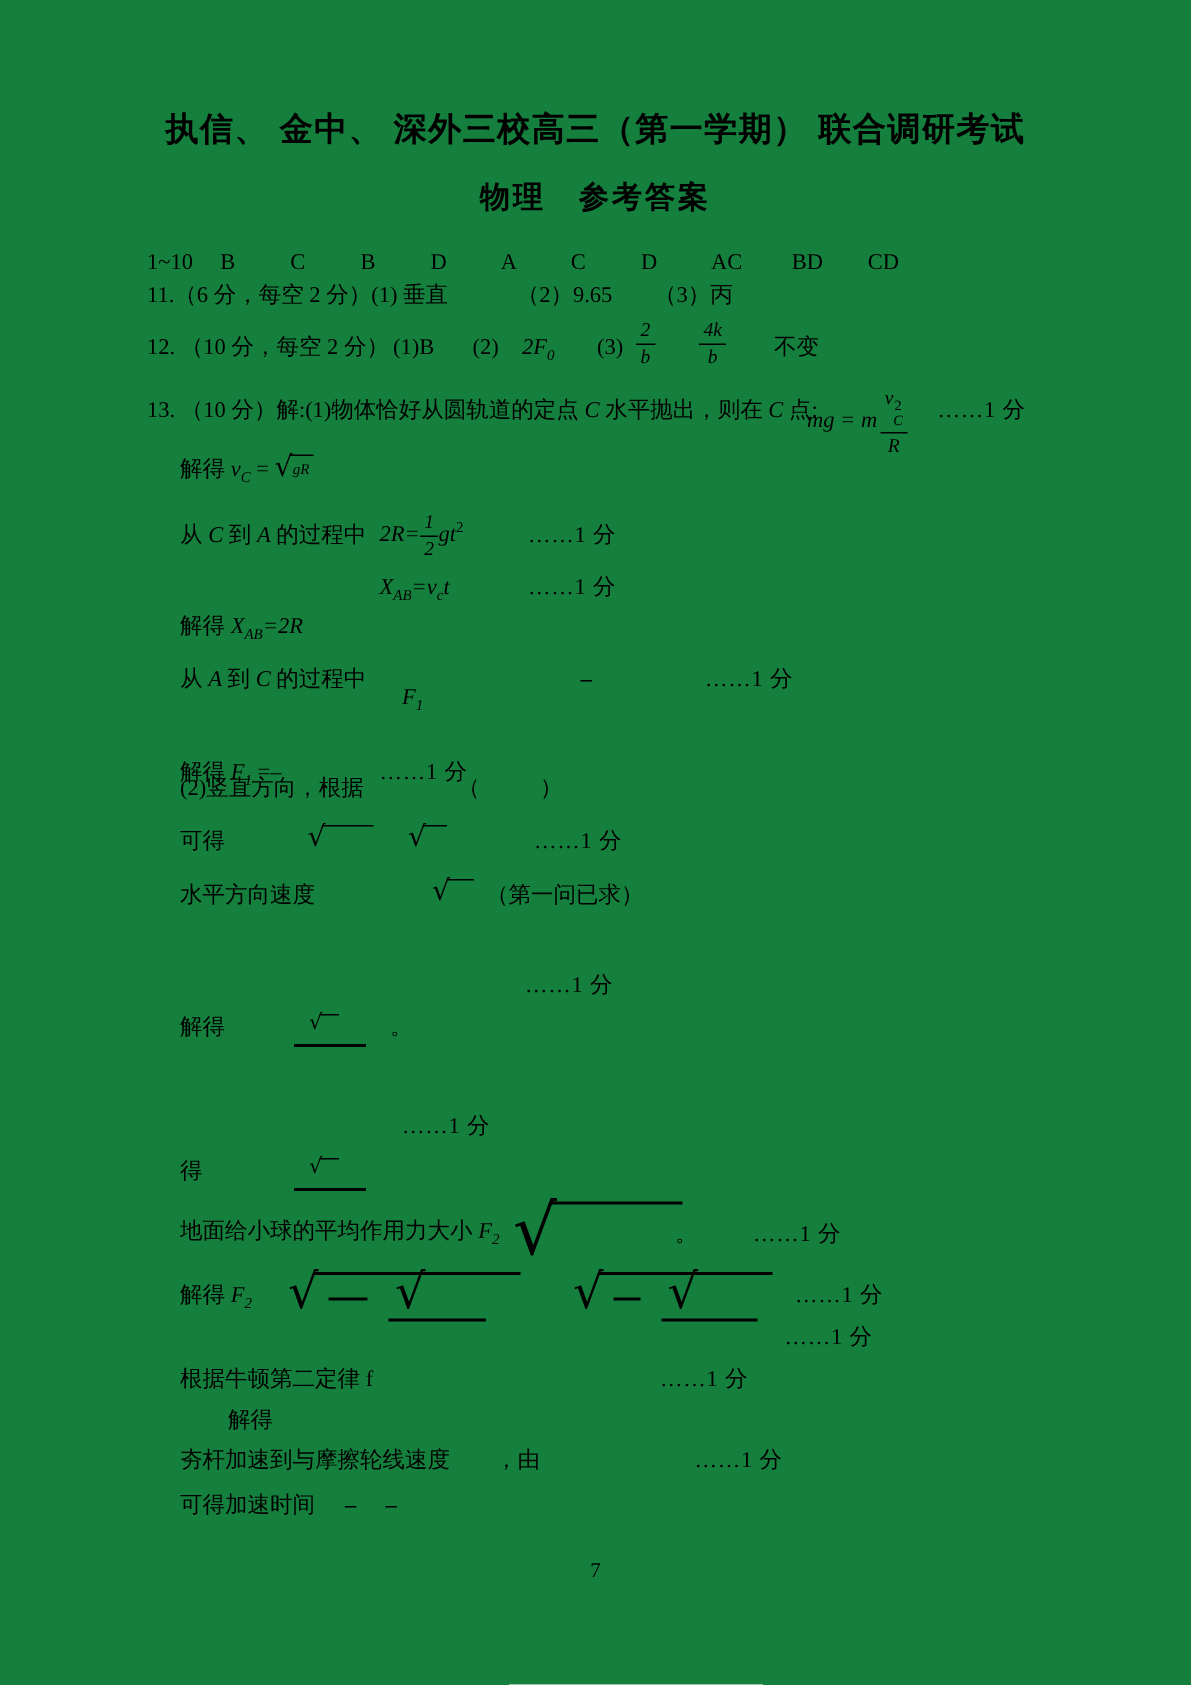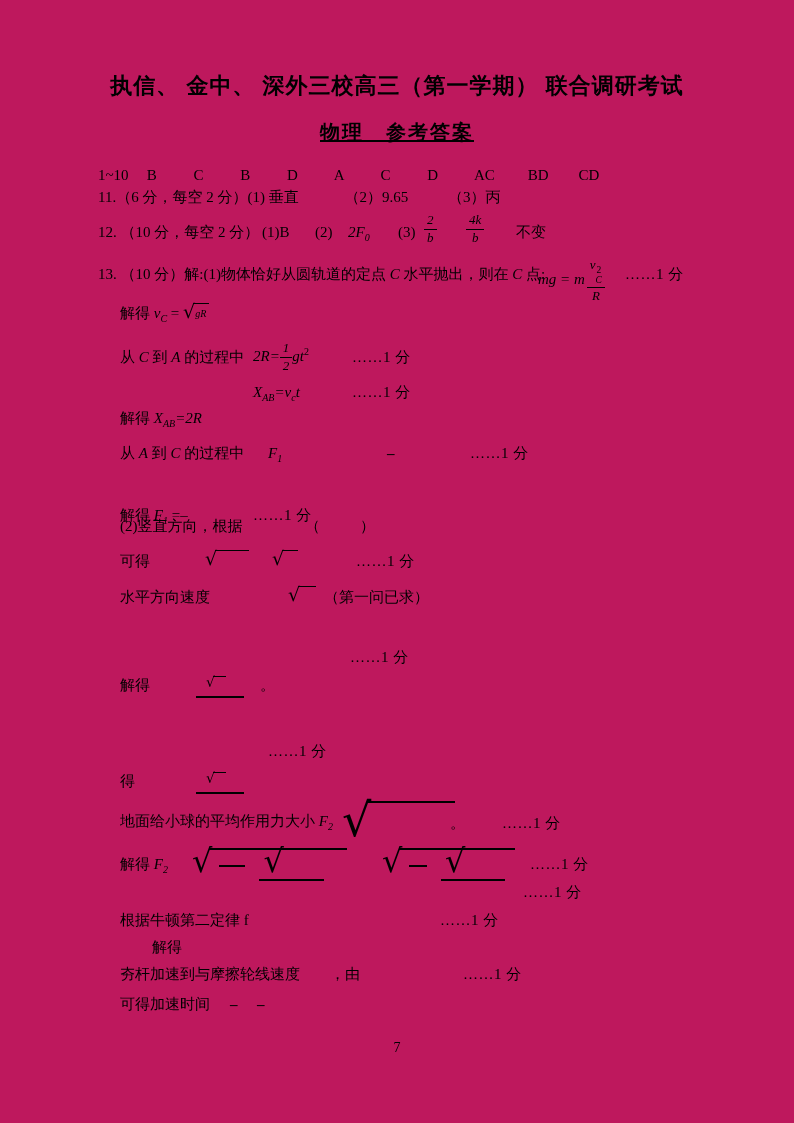--- a/index.html
+++ b/index.html
@@ -1,25 +1,25 @@
 <!DOCTYPE html>
 <html><head>
 <meta charset="utf-8">
 <style>
   html,body { margin:0; padding:0; background:#ffffff; }
   .page {
-    position:relative; width:794px; height:1123px; background:#be185d; color:#000;
+    position:relative; width:794px; height:1123px; background:#15803d; color:#000;
     font-family:"Liberation Serif","DejaVu Serif",serif; font-size:15px; overflow:hidden;
   }
   .ln { position:absolute; white-space:nowrap; line-height:20px; }
   .at { position:absolute; white-space:nowrap; }
   .center { left:0; width:794px; text-align:center; }
   .hd { font-family:"Liberation Sans","DejaVu Sans",sans-serif; font-weight:bold; }
   .title { font-size:22px; letter-spacing:1px; }
-  .subtitle { font-size:20px; letter-spacing:2px;text-decoration:underline; }
+  .subtitle { font-size:20px; letter-spacing:2px; }
   .b { font-family:"Liberation Sans","DejaVu Sans",sans-serif; font-weight:bold; }
   .it { font-style:italic; }
   sub { font-size:10px; font-style:italic; }
   sup { font-size:10px; }
   .cw { display:inline-block; width:43px; }
   
   .frac { display:inline-block; text-align:center; vertical-align:middle; font-size:13px; line-height:1.15; font-style:italic; }
   .frac .fnum { display:block; border-bottom:1px solid #000; padding:0 3px 1px; }
   .frac .fden { display:block; padding-top:1px; }
   
@@ -62,21 +62,21 @@
     <span class="cw">C</span>
     <span class="cw">D</span>
     <span class="cw" style="width:50px">AC</span>
     <span class="cw" style="width:47px">BD</span>
     <span class="cw">CD</span>
   </div>
 
   <div class="ln" style="top:187px;left:98px">
     <span>11.（6 分，每空 2 分）(1) 垂直</span>
     <span style="margin-left:42px">（2）9.65</span>
-    <span style="margin-left:36px">（3）丙</span>
+    <span style="margin-left:24px">（3）丙</span>
   </div>
 
   <div class="ln" style="top:210px;left:98px;height:42px">
     <span class="at" style="left:0;top:12px">12. （10 分，每空 2 分）</span>
     <span class="at" style="left:164px;top:12px">(1)B</span>
     <span class="at" style="left:217px;top:12px">(2)</span>
     <span class="at it" style="left:250px;top:12px"><span>2F</span><sub>0</sub></span>
     <span class="at" style="left:300px;top:12px">(3)</span>
     <span class="at frac" style="left:326px;top:3px">
       <span class="fnum">2</span>
@@ -115,21 +115,21 @@
     <span class="at" style="left:133px;top:0"><span class="it">X</span><sub>AB</sub><span class="it">=v</span><sub>c</sub><span class="it">t</span></span>
     <span class="at mark" style="left:232px;top:0">……1 分</span>
   </div>
 
   <div class="ln" style="top:408px;left:120px">
     <span>解得 </span><span class="it">X</span><sub>AB</sub><span class="it">=2R</span>
   </div>
 
   <div class="ln" style="top:443px;left:120px">
     <span><span>从 </span><span class="it">A</span><span> 到 </span><span class="it">C</span><span> 的过程中</span></span>
-    <span class="at" style="left:148px;top:0"><span class="it">F</span><sub>1</sub></span>
+    <span class="at" style="left:148px;top:12px"><span class="it">F</span><sub>1</sub></span>
     <span class="at dash" style="left:267px;top:0">–</span>
     <span class="at mark" style="left:350px;top:0">……1 分</span>
   </div>
 
   <div class="ln" style="top:505px;left:120px">
     <span>解得 </span><span class="it">F</span><sub>1</sub><span> =–</span>
     <span class="at mark" style="left:133px;top:0">……1 分</span>
   </div>
 
   <div class="ln" style="top:516px;left:120px">

